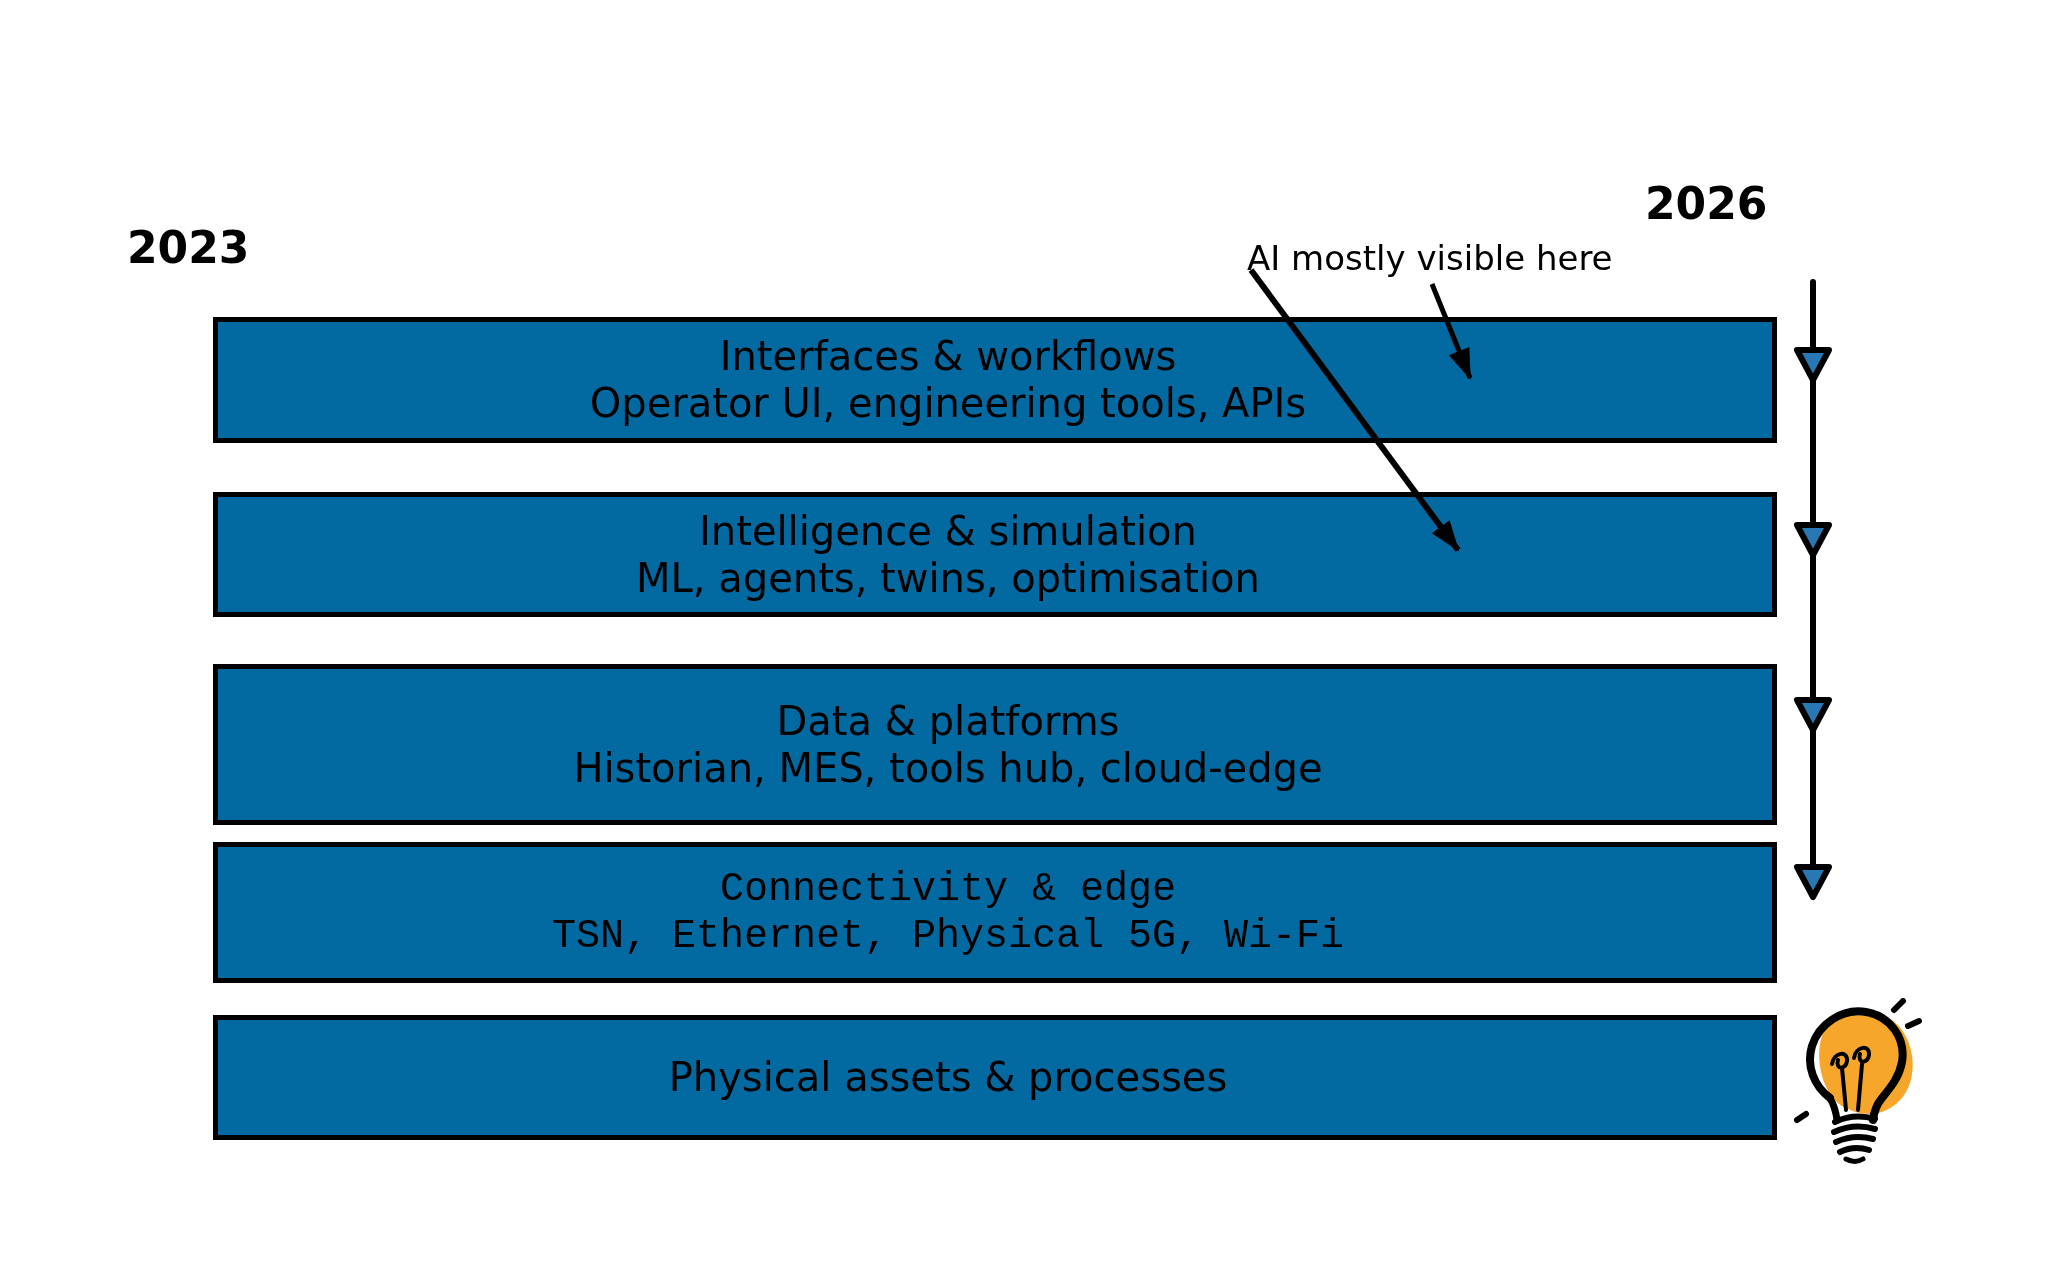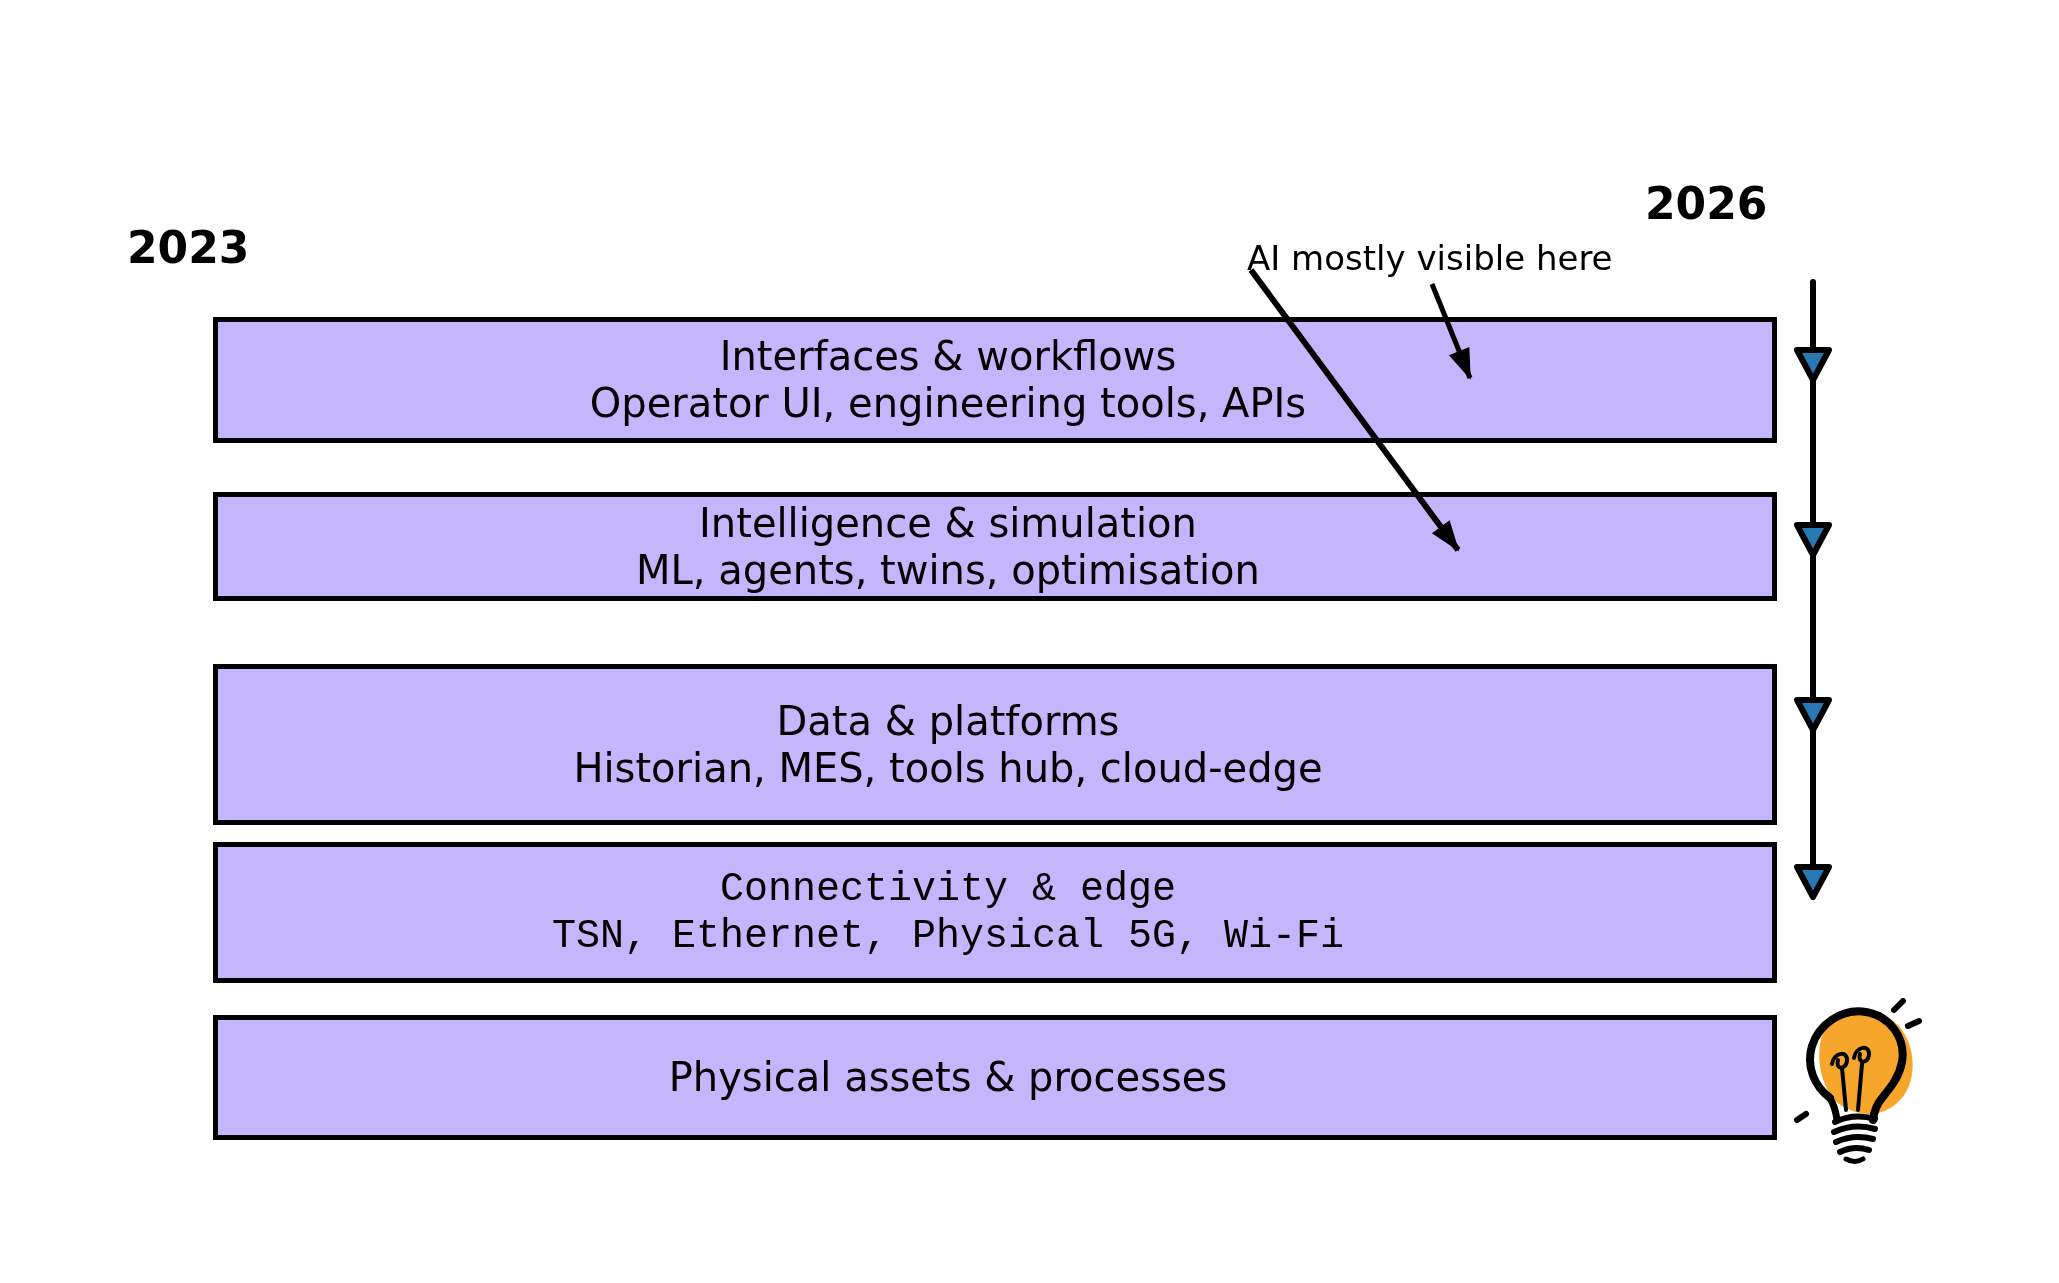--- a/index.html
+++ b/index.html
@@ -33,21 +33,21 @@
     font-size:34px;
     white-space:nowrap;
     text-align:right;
   }
   .layer-box{
     position:absolute;
     left:213px;
     width:1564px;
     box-sizing:border-box;
     border:5px solid #000;
-    background:#c4b5fd;
+    background:#0369a1;
   }
   .layer-text{
     position:absolute;
     left:0;top:0;bottom:0;
     width:1460px;
     display:flex;
     flex-direction:column;
     justify-content:center;
     align-items:center;
     text-align:center;
@@ -56,21 +56,21 @@
     font-size:40px;
     line-height:47px;
     white-space:nowrap;
   }
   .layer-subtitle{
     font-size:40px;
     line-height:47px;
     white-space:nowrap;
   }
   .box-1{top:317px;height:126px;}
-  .box-2{top:492px;height:109px;}
+  .box-2{top:492px;height:125px;}
   .box-3{top:664px;height:161px;}
   .box-4{top:842px;height:141px;font-family:Liberation Mono, monospace;}
   .box-5{top:1015px;height:125px;}
   .overlay{
     position:absolute;
     left:0;top:0;
     pointer-events:none;
   }
 </style>
 </head>

